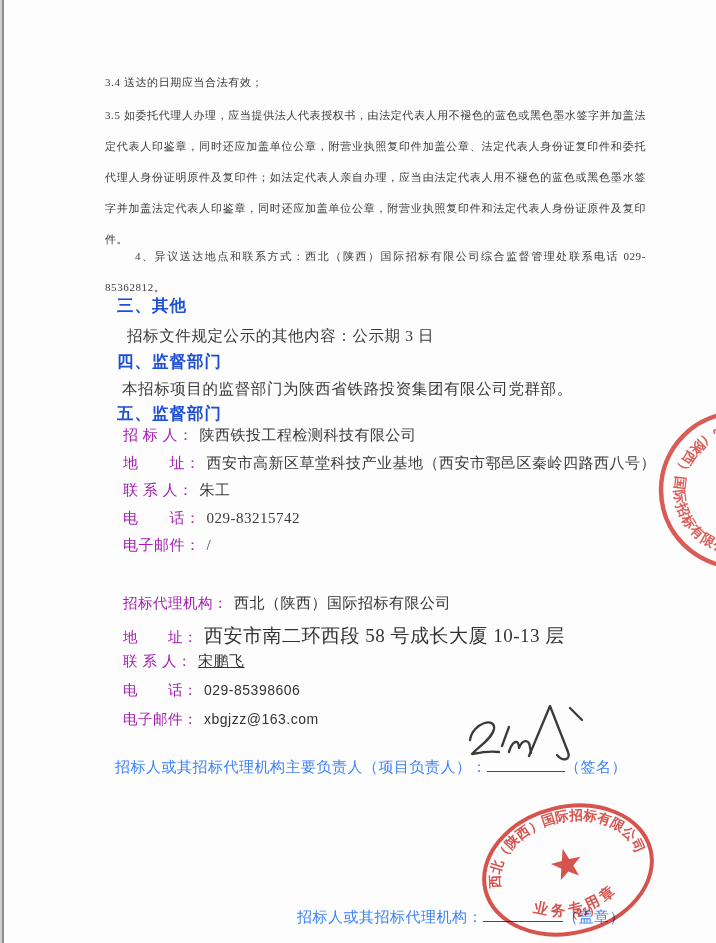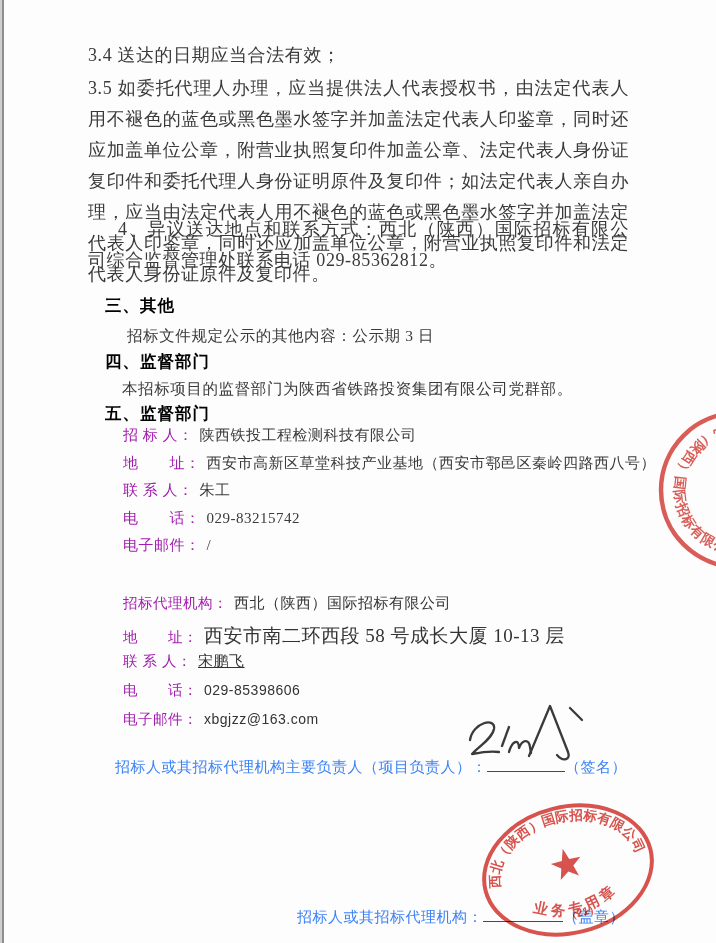--- a/index.html
+++ b/index.html
@@ -3,27 +3,27 @@
 <meta charset="utf-8">
 <style>
   html,body{margin:0;padding:0;}
   body{
     width:716px;height:943px;position:relative;background:#fdfdfd;overflow:hidden;
     font-family:"Liberation Serif","DejaVu Serif",serif;
     color:#3a3a3a;
   }
   .scan-edge{position:absolute;left:2px;top:0;bottom:0;width:2px;background:#8f8f8f;}
   .scan-edge-soft{position:absolute;left:0;top:0;bottom:0;width:2px;background:#cfcfcf;}
-  .para{position:absolute;left:88px;width:541px;font-size:18px;line-height:31px;
-        text-align:justify;letter-spacing:0.6px;}
+  .para{position:absolute;left:105px;width:541px;font-size:11px;line-height:31px;
+        text-align:justify;letter-spacing:0.6px;margin-top:27px;}
   .p34{top:40px;text-align:left;}
   .p35{top:73px;}
   .p4{top:214px;text-indent:30px;}
-  .heading{position:absolute;left:105px;font-family:Liberation Mono, monospace;
-           font-weight:bold;font-size:16.5px;color:#000000;letter-spacing:1px;}
+  .heading{position:absolute;left:117px;font-family:Liberation Mono, monospace;
+           font-weight:bold;font-size:16.5px;color:#1d4ed8;letter-spacing:1px;}
   .h-other{top:295px;}
   .h-supervision{top:351px;}
   .h-contact{top:403px;}
   .sec-body{position:absolute;font-size:15.5px;letter-spacing:0.6px;}
   .s3-body{left:127px;top:326px;}
   .s4-body{left:122px;top:379px;}
   .contact-block{position:absolute;left:123px;font-size:15px;letter-spacing:0.5px;}
   .tenderer-block{top:426px;}
   .agency-block{top:594px;}
   .contact-row{display:flex;align-items:baseline;}

